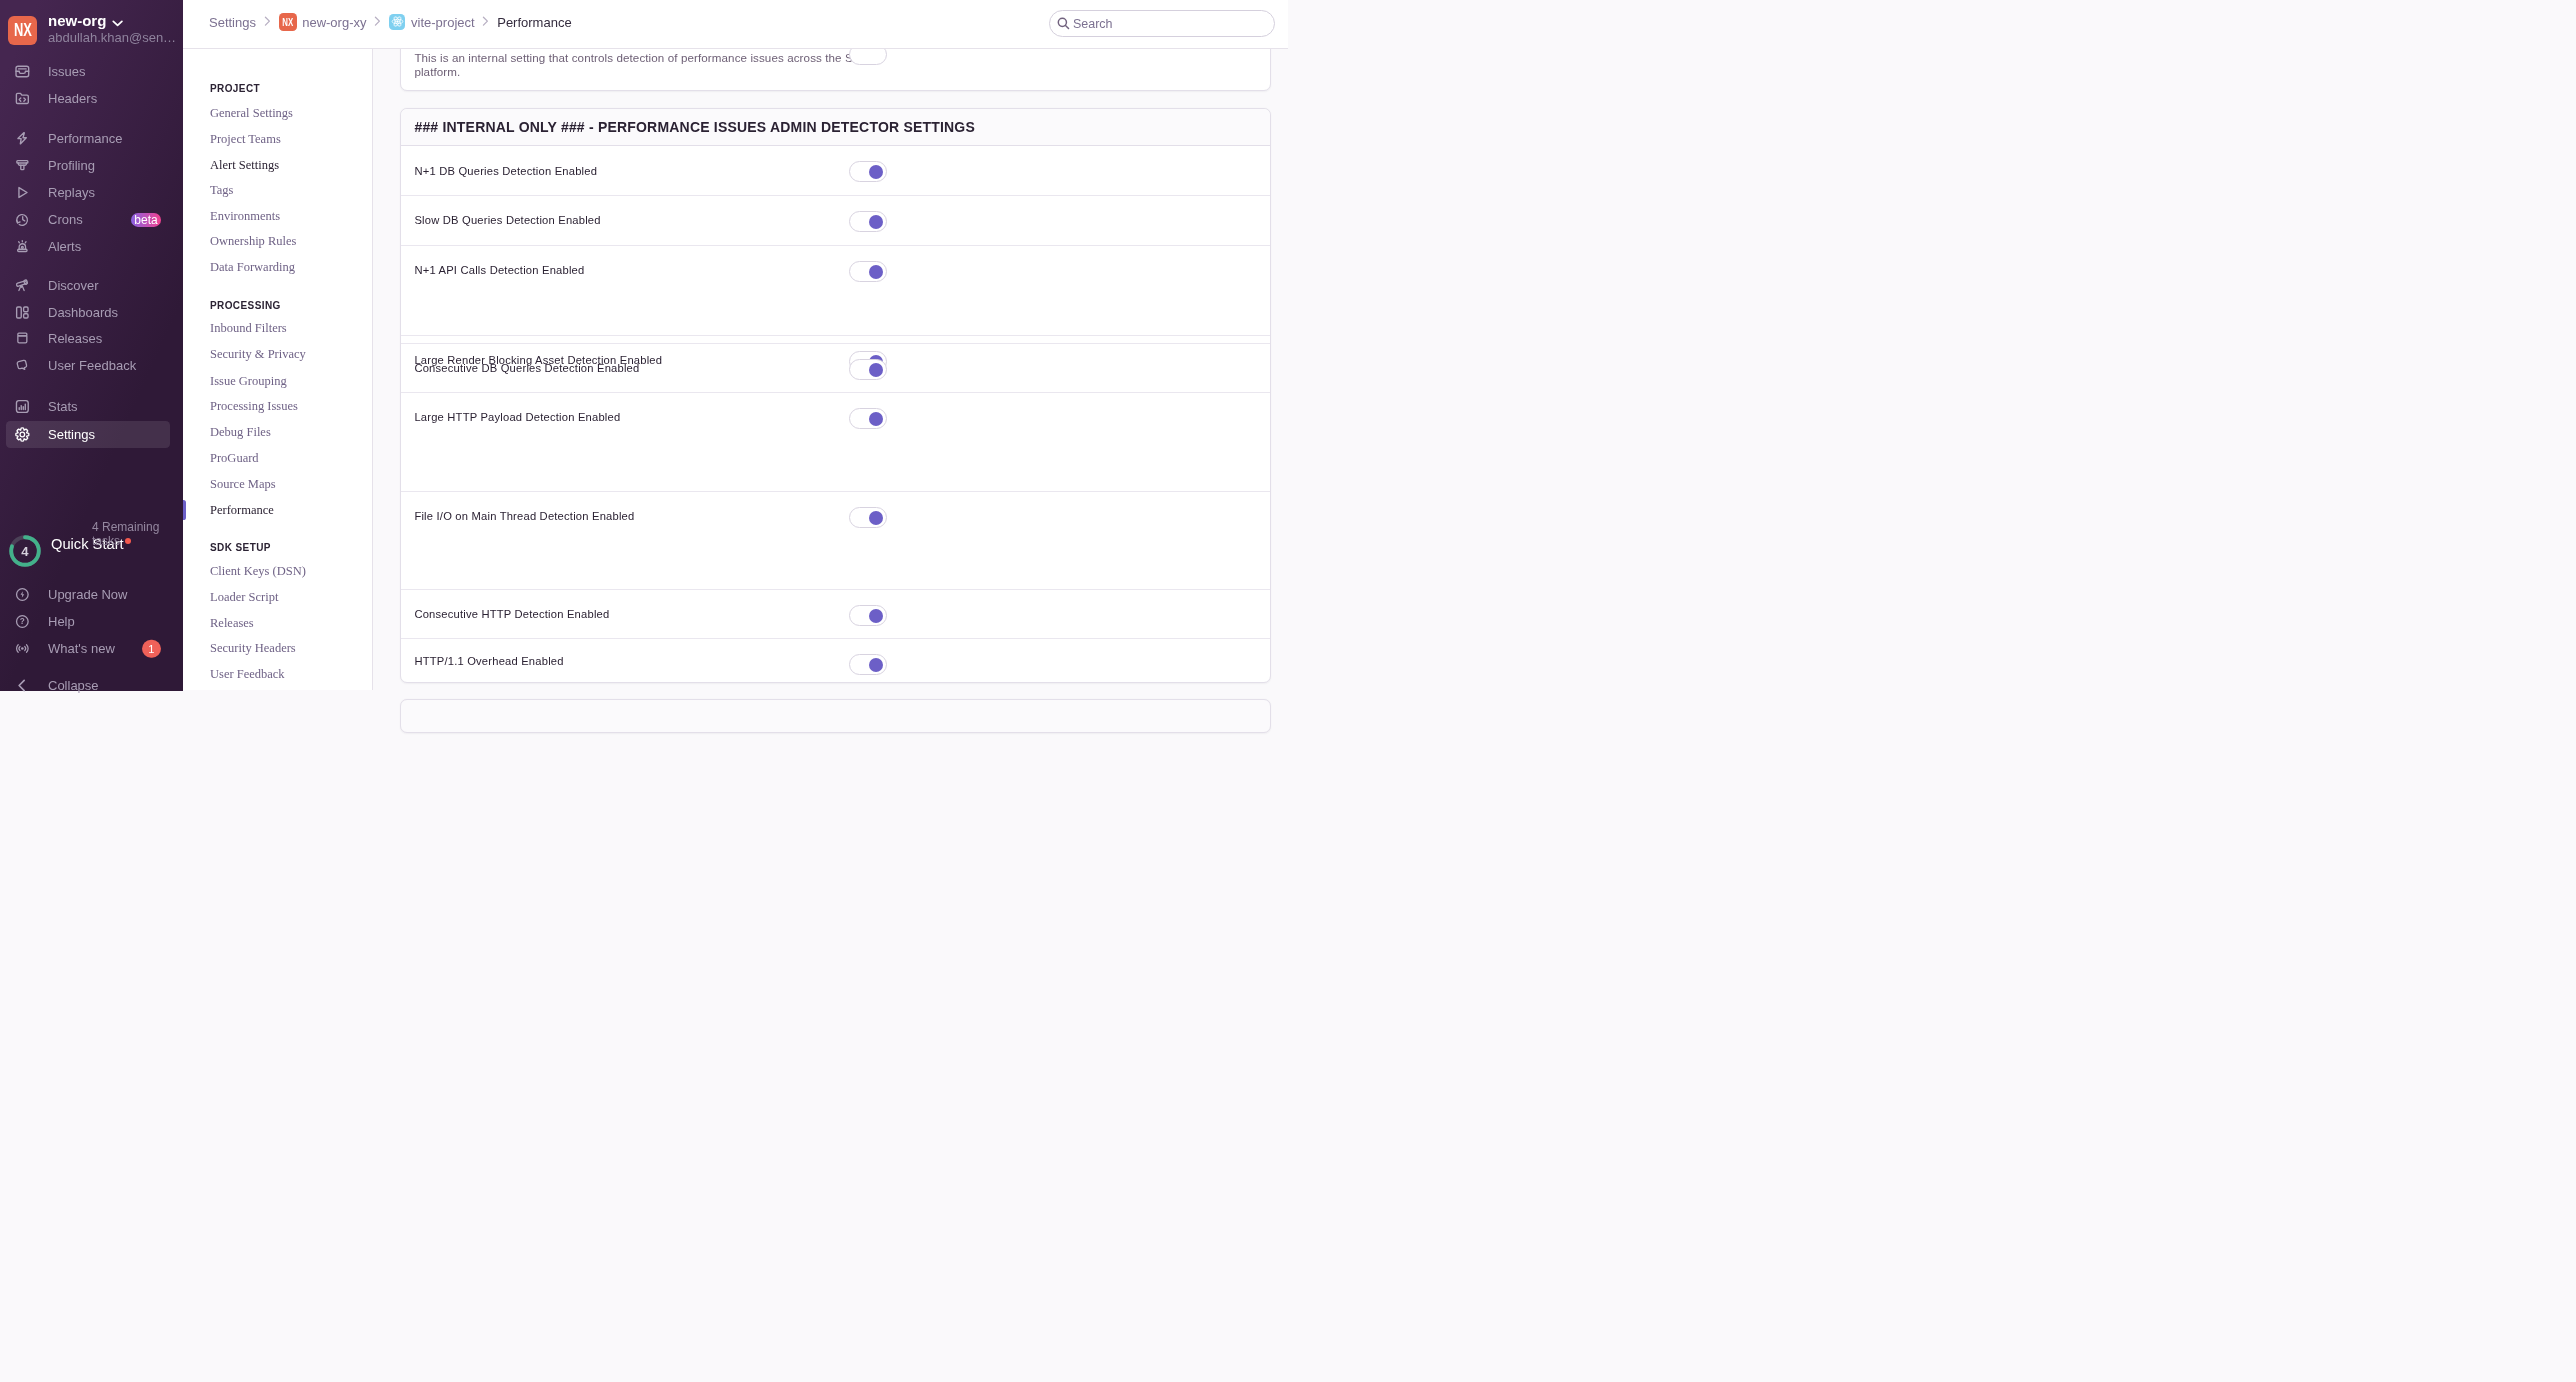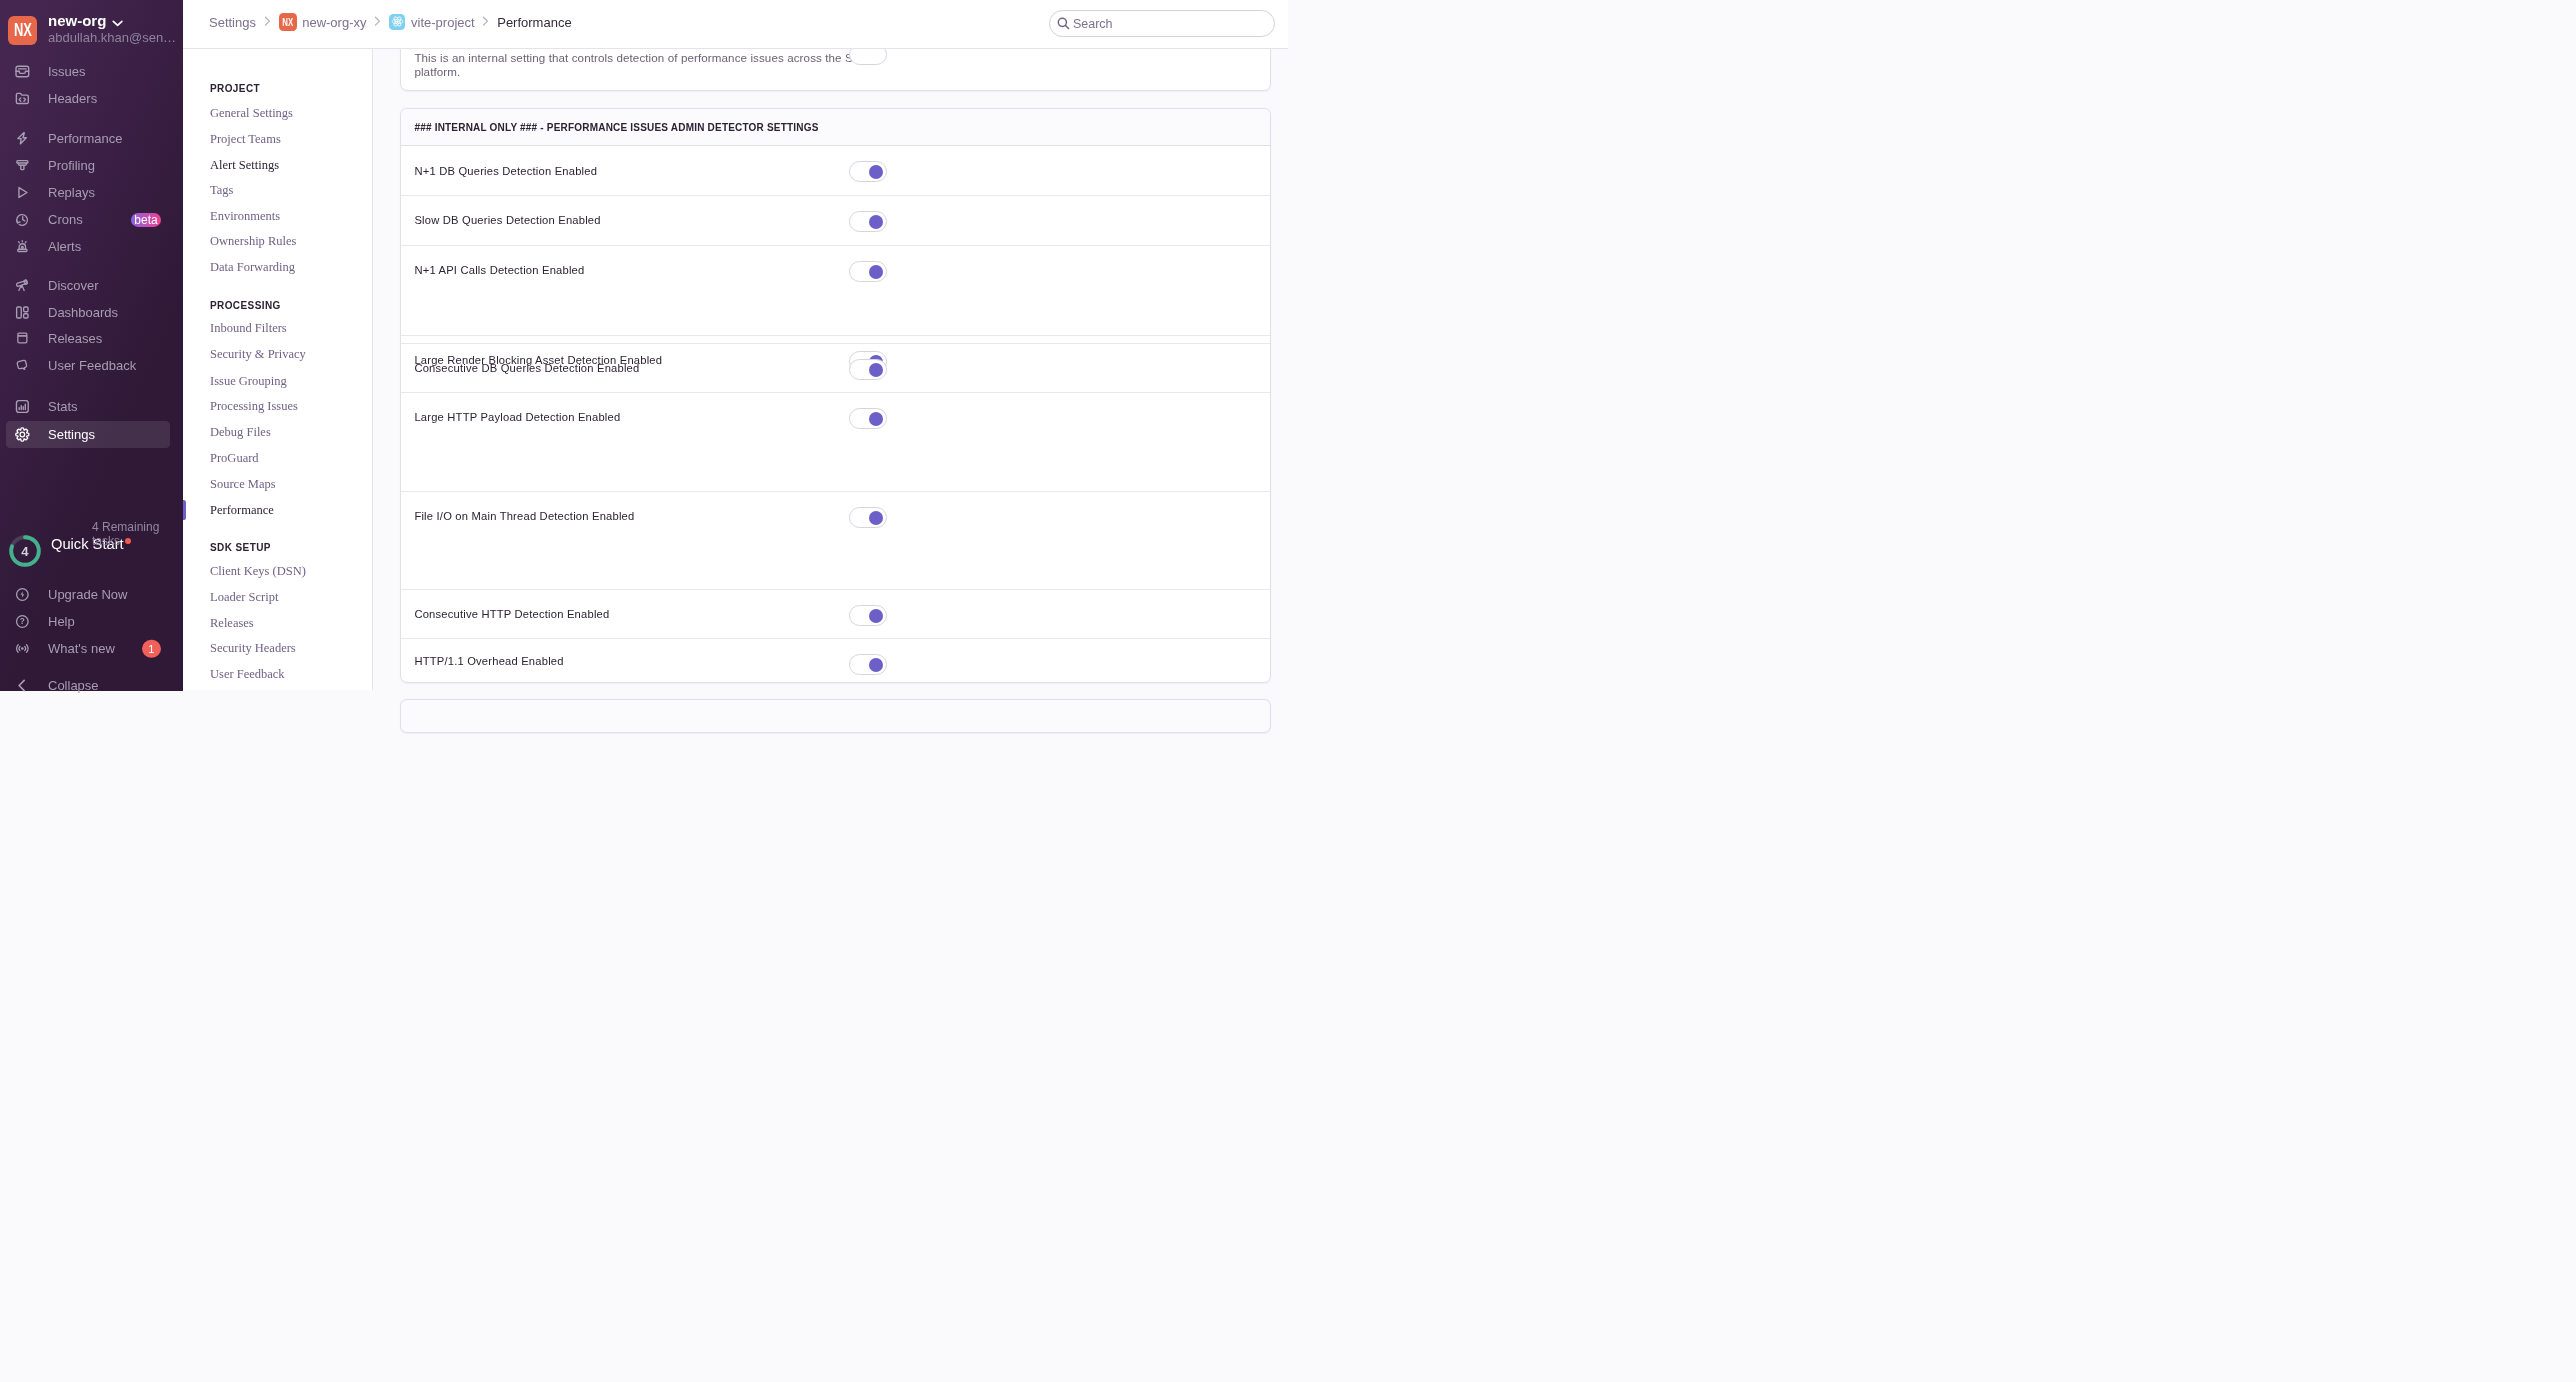--- a/index.html
+++ b/index.html
@@ -37,21 +37,21 @@
 .nitem.act { color:#2b2233; }
 #actbar { position:absolute; left:0px; top:451px; width:3px; height:20px; background:#6c5fc7; border-radius:0 2.6px 2.6px 0; }
 
 #content { position:absolute; left:372px; top:12px; width:916px; height:691px; background:#faf9fb; z-index:5; }
 .card { position:absolute; left:28px; width:871px; background:#fff; border:0.9px solid #e3dfe9; border-radius:7px; box-shadow:0 0.9px 1.7px rgba(43,34,51,0.05); }
 .toggle { position:absolute; left:448px; width:38px; height:21px; border:0.9px solid #d8d3e0; border-radius:11.2px; background:#fff; }
 .toggle .knob { position:absolute; right:2.9px; top:2.7px; width:14.2px; height:14.2px; border-radius:50%; background:#6c5fc7; }
 .row { position:absolute; left:0; width:100%; height:49px; border-top:0.9px solid #eae7ef; }
 .row .rlbl { position:absolute; left:13.4px; top:50%; transform:translateY(-50%); font-size:11.2px; letter-spacing:0.2px; color:#2b2233; }
 .row .toggle { top:15px; }
-.chead { position:absolute; left:0; top:0; width:100%; height:37px; background:#fbfafc; border-bottom:0.9px solid #e3dfe9; border-radius:7px 7px 0 0; display:flex; align-items:center; font-size:10px; font-weight:bold; color:#2b2233; letter-spacing:0.2px; }
+.chead { position:absolute; left:0; top:0; width:100%; height:37px; background:#fbfafc; border-bottom:0.9px solid #e3dfe9; border-radius:7px 7px 0 0; display:flex; align-items:center; font-size:14px; font-weight:bold; color:#2b2233; letter-spacing:0.2px; }
 .chead span { margin-left:13.4px; }
 </style>
 </head>
 <body>
 <div id="sidebar">
   <div class="org-avatar">
       <span>NX</span>
     </div>
   <div class="orgname">new-org<svg width="11.2" height="7" viewBox="0 0 13 8">
         <path d="M1.5 1.5 L6.5 6.2 L11.5 1.5" fill="none" stroke="#fff" stroke-width="2" stroke-linecap="round" stroke-linejoin="round"></path>

